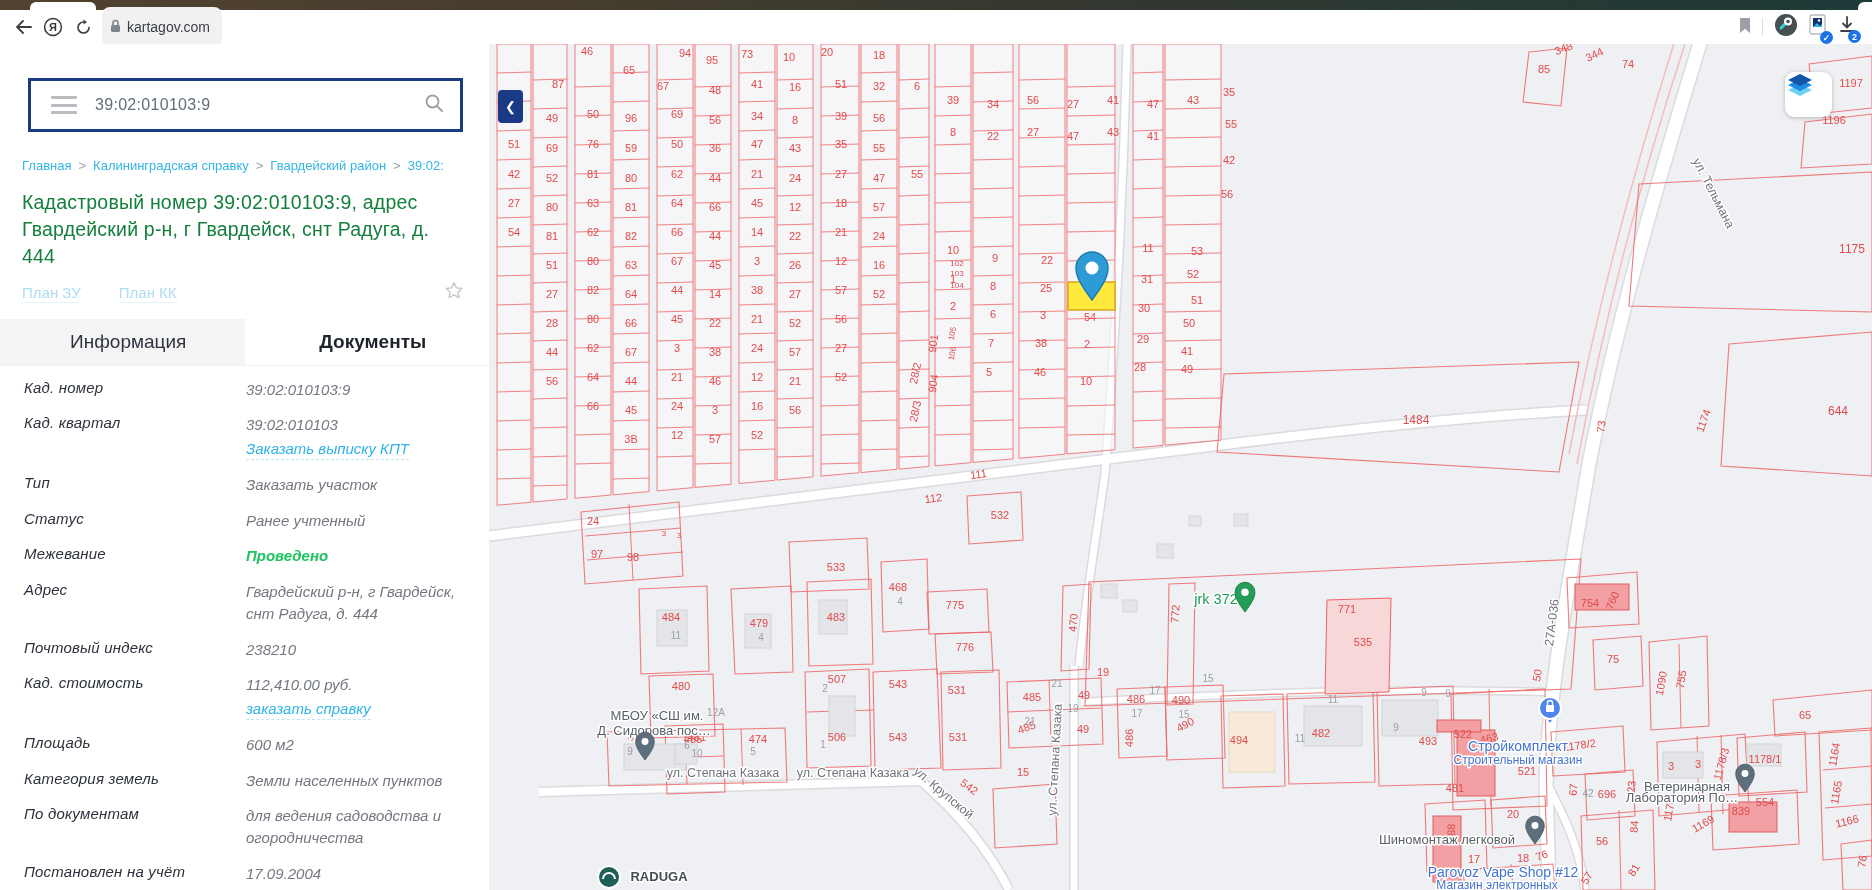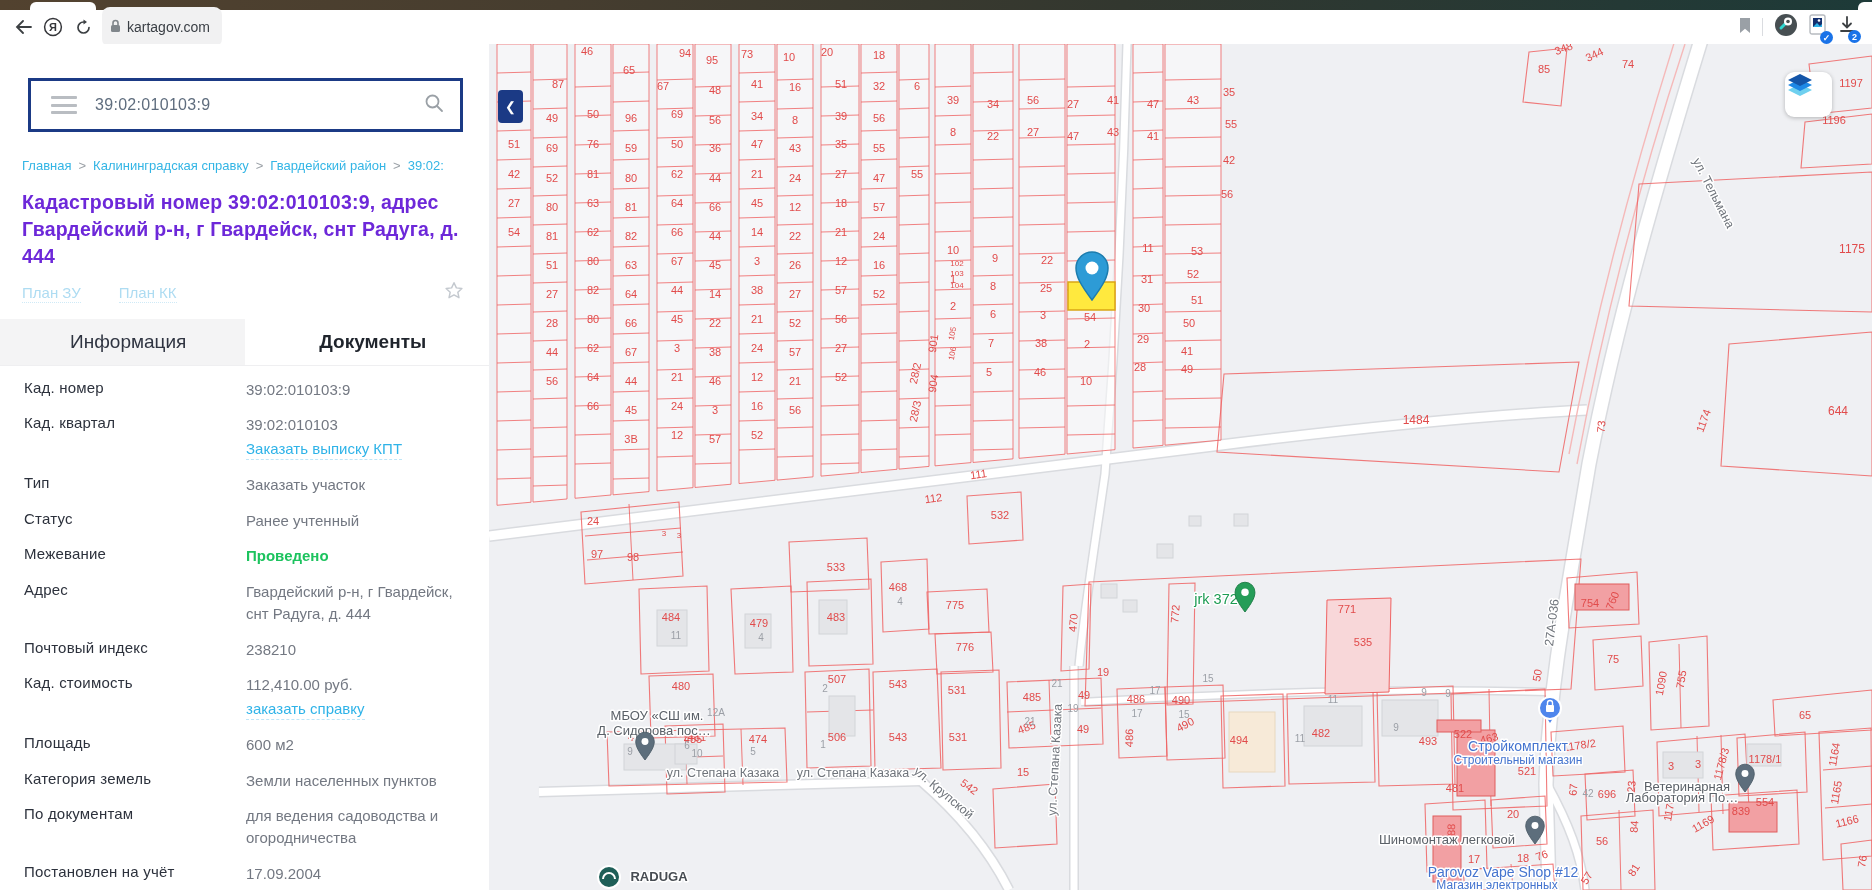--- a/index.html
+++ b/index.html
@@ -24,30 +24,30 @@
   
   .panel{position:absolute;left:0;top:44px;width:489px;height:846px;background:#fff;z-index:3;}
   .searchbox{margin:34px 26px 0 28px;height:48px;border:3px solid #1b3a85;display:flex;align-items:center;background:#fff;}
   .hamb{width:26px;height:18px;margin:0 16px 0 20px;display:flex;flex-direction:column;justify-content:space-between;}
   .hamb i{display:block;height:3px;background:#b9bdc2;border-radius:1px;}
   .searchbox input{border:0;outline:0;flex:1;font-size:16px;color:#5f6d7e;font-family:"Liberation Sans",sans-serif;letter-spacing:.3px;background:transparent;}
   .mag{margin-right:16px;}
   .crumbs{margin:26px 0 0 22px;font-size:13px;color:#9aa0a6;white-space:nowrap;overflow:hidden;width:452px;}
   .crumbs a{color:#33b5e5;text-decoration:none;}
   .crumbs .s{margin:0 7px;color:#9aa0a6;}
-  h1.title{margin:16px 24px 0 22px;font-size:19.5px;line-height:1.38;color:#6d28d9;font-weight:bold;letter-spacing:.2px;}
+  h1.title{margin:16px 24px 0 22px;font-size:19.5px;line-height:1.38;color:#15803d;font-weight:normal;letter-spacing:.2px;}
   .plans{margin:14px 0 0 22px;display:flex;gap:38px;position:relative;width:445px;}
   .plans a{color:#aedcf2;font-size:15px;text-decoration:none;border-bottom:1px dotted #cfeaf7;padding-bottom:1px;}
   .star{position:absolute;right:2px;top:-4px;}
   .tabs{margin-top:16px;display:flex;height:46px;border-bottom:1px solid #efeff1;}
   .tabs .tab2{flex:1;display:flex;align-items:center;justify-content:center;font-size:19px;cursor:pointer;padding-left:12px;}
   .tabs .active{background:#f4f4f5;color:#2f3441;font-weight:500;}
   .tabs .inactive{background:#fff;color:#1f242c;font-weight:bold;}
   .rows{margin:6px 0 0 0;}
-  .drow{display:flex;padding:7px 0 7px 24px;}
+  .drow{display:flex;padding:7px 0 7px 24px;font-style:italic;}
   .dlabel{width:222px;flex:0 0 222px;font-size:15px;color:#2c313c;font-weight:500;letter-spacing:.2px;}
   .dval{font-size:15px;color:#737882;line-height:1.45;padding-right:20px;}
   .dval a{display:inline-block;color:#2fb3e8;text-decoration:none;border-bottom:1px dashed #bfe6f7;line-height:1.3;margin-top:3px;}
   .dval.green{color:#1cc35e;font-weight:bold;}
   
   .map{position:absolute;left:489px;top:44px;width:1383px;height:846px;background:#eff0f3;overflow:hidden;}
   .map svg{position:absolute;left:0;top:0;}
   .collapse-btn{position:absolute;left:9px;top:46px;width:25px;height:33px;background:#1b3a85;border-radius:4px;
     color:#fff;display:flex;align-items:center;justify-content:center;font-size:13px;cursor:pointer;z-index:5;}
   .layers-btn{position:absolute;left:1296px;top:28px;width:47px;height:45px;background:#fff;border-radius:9px;

